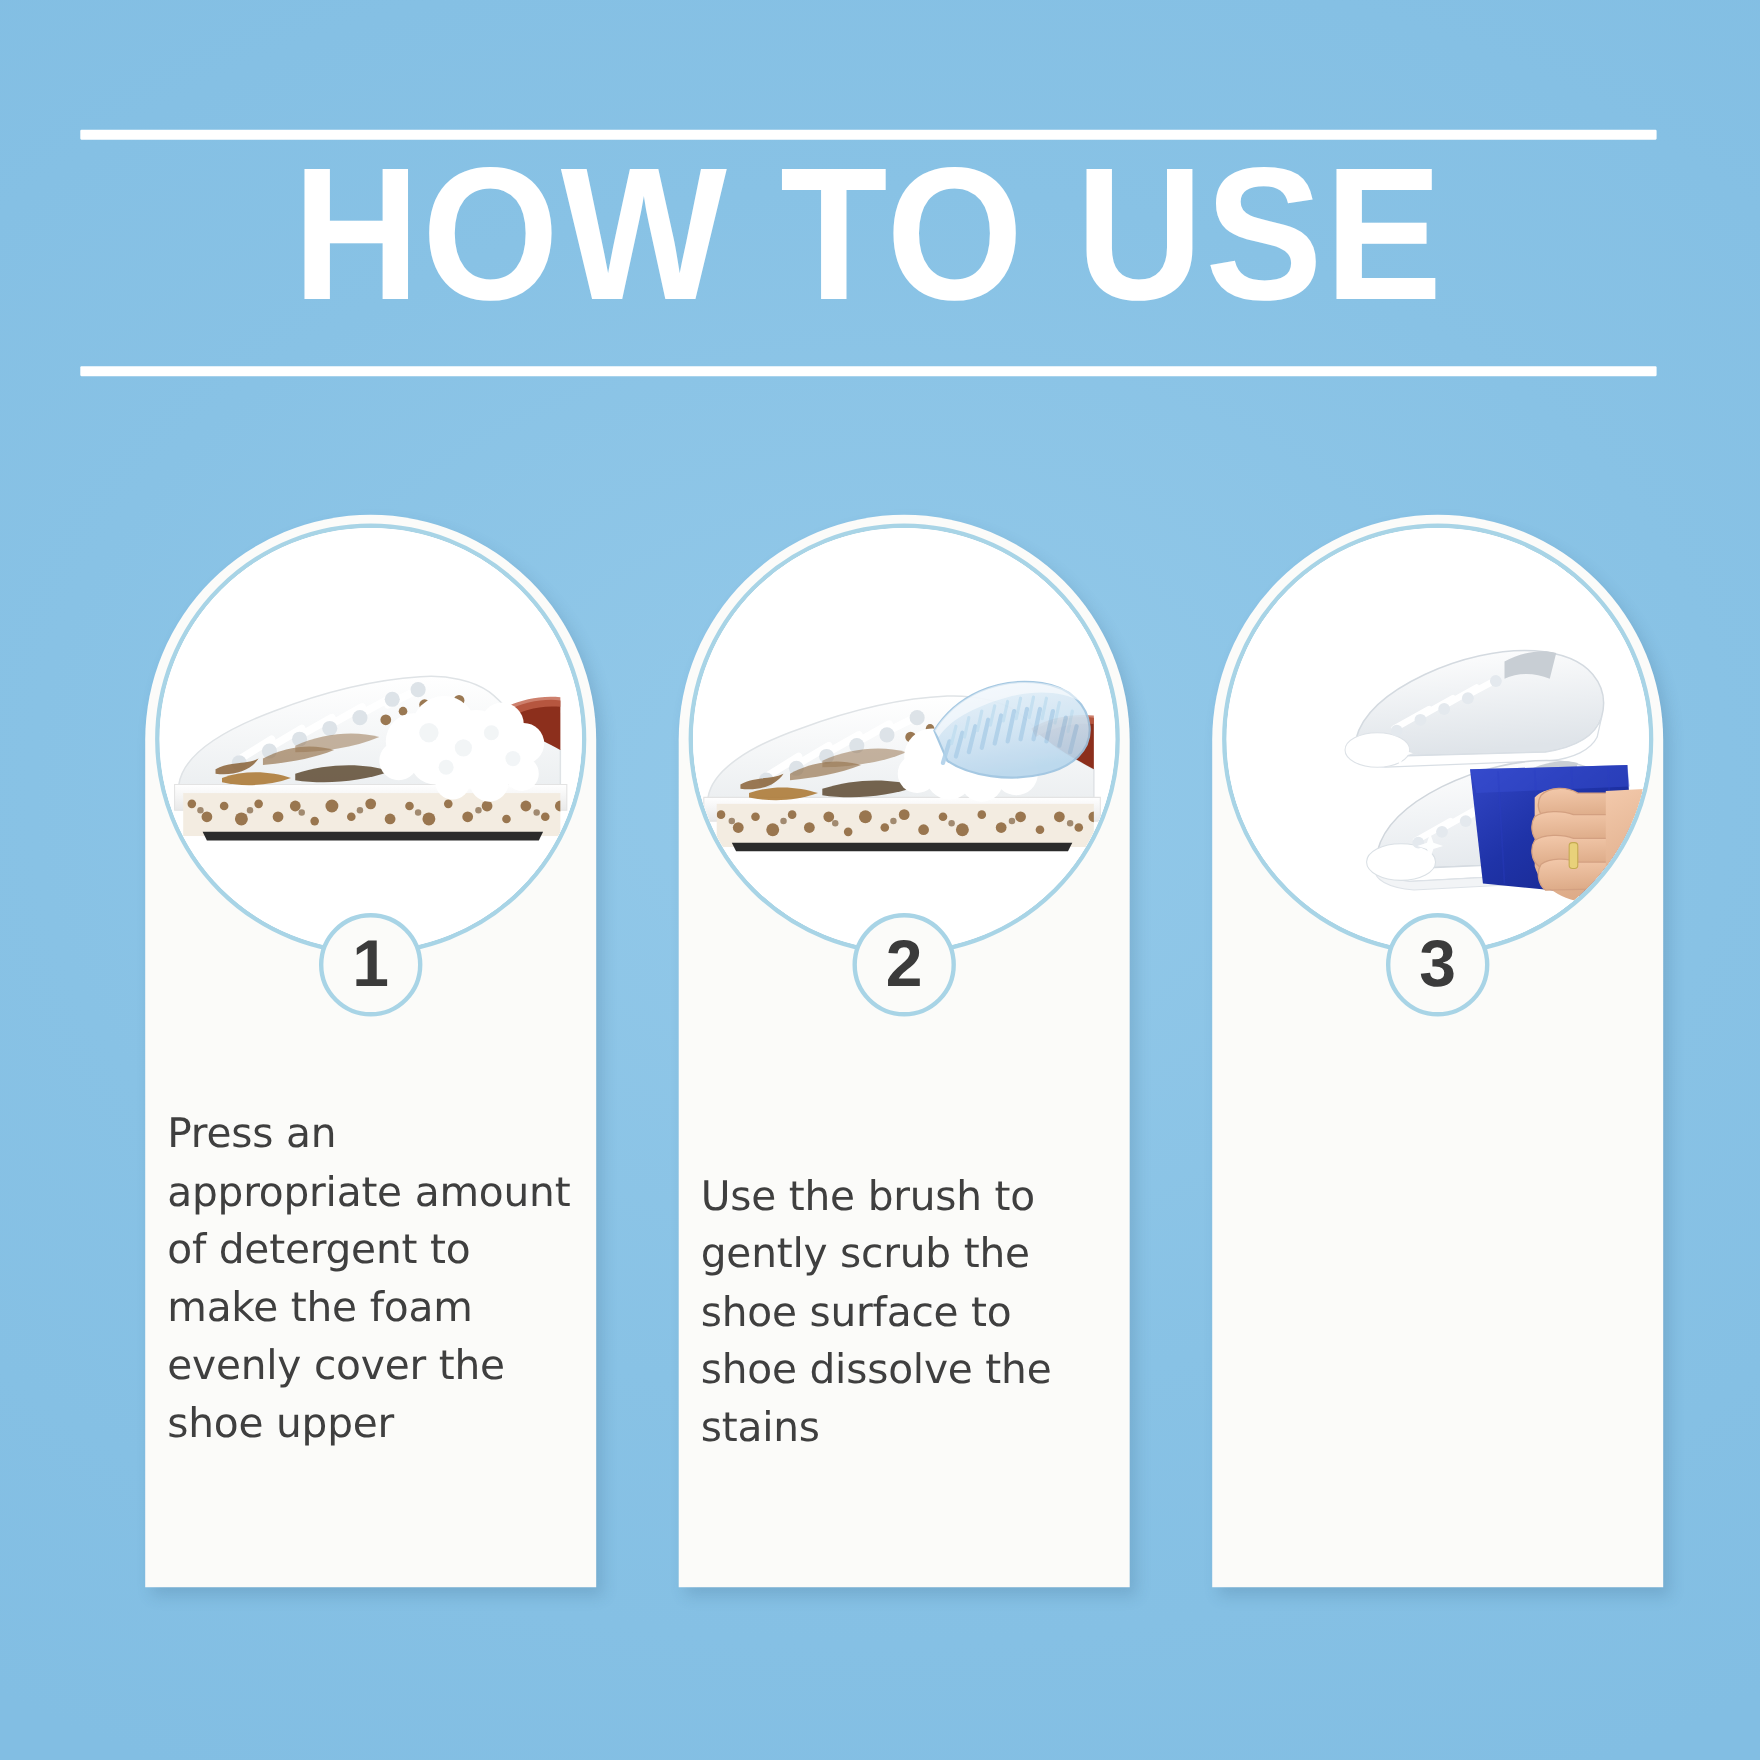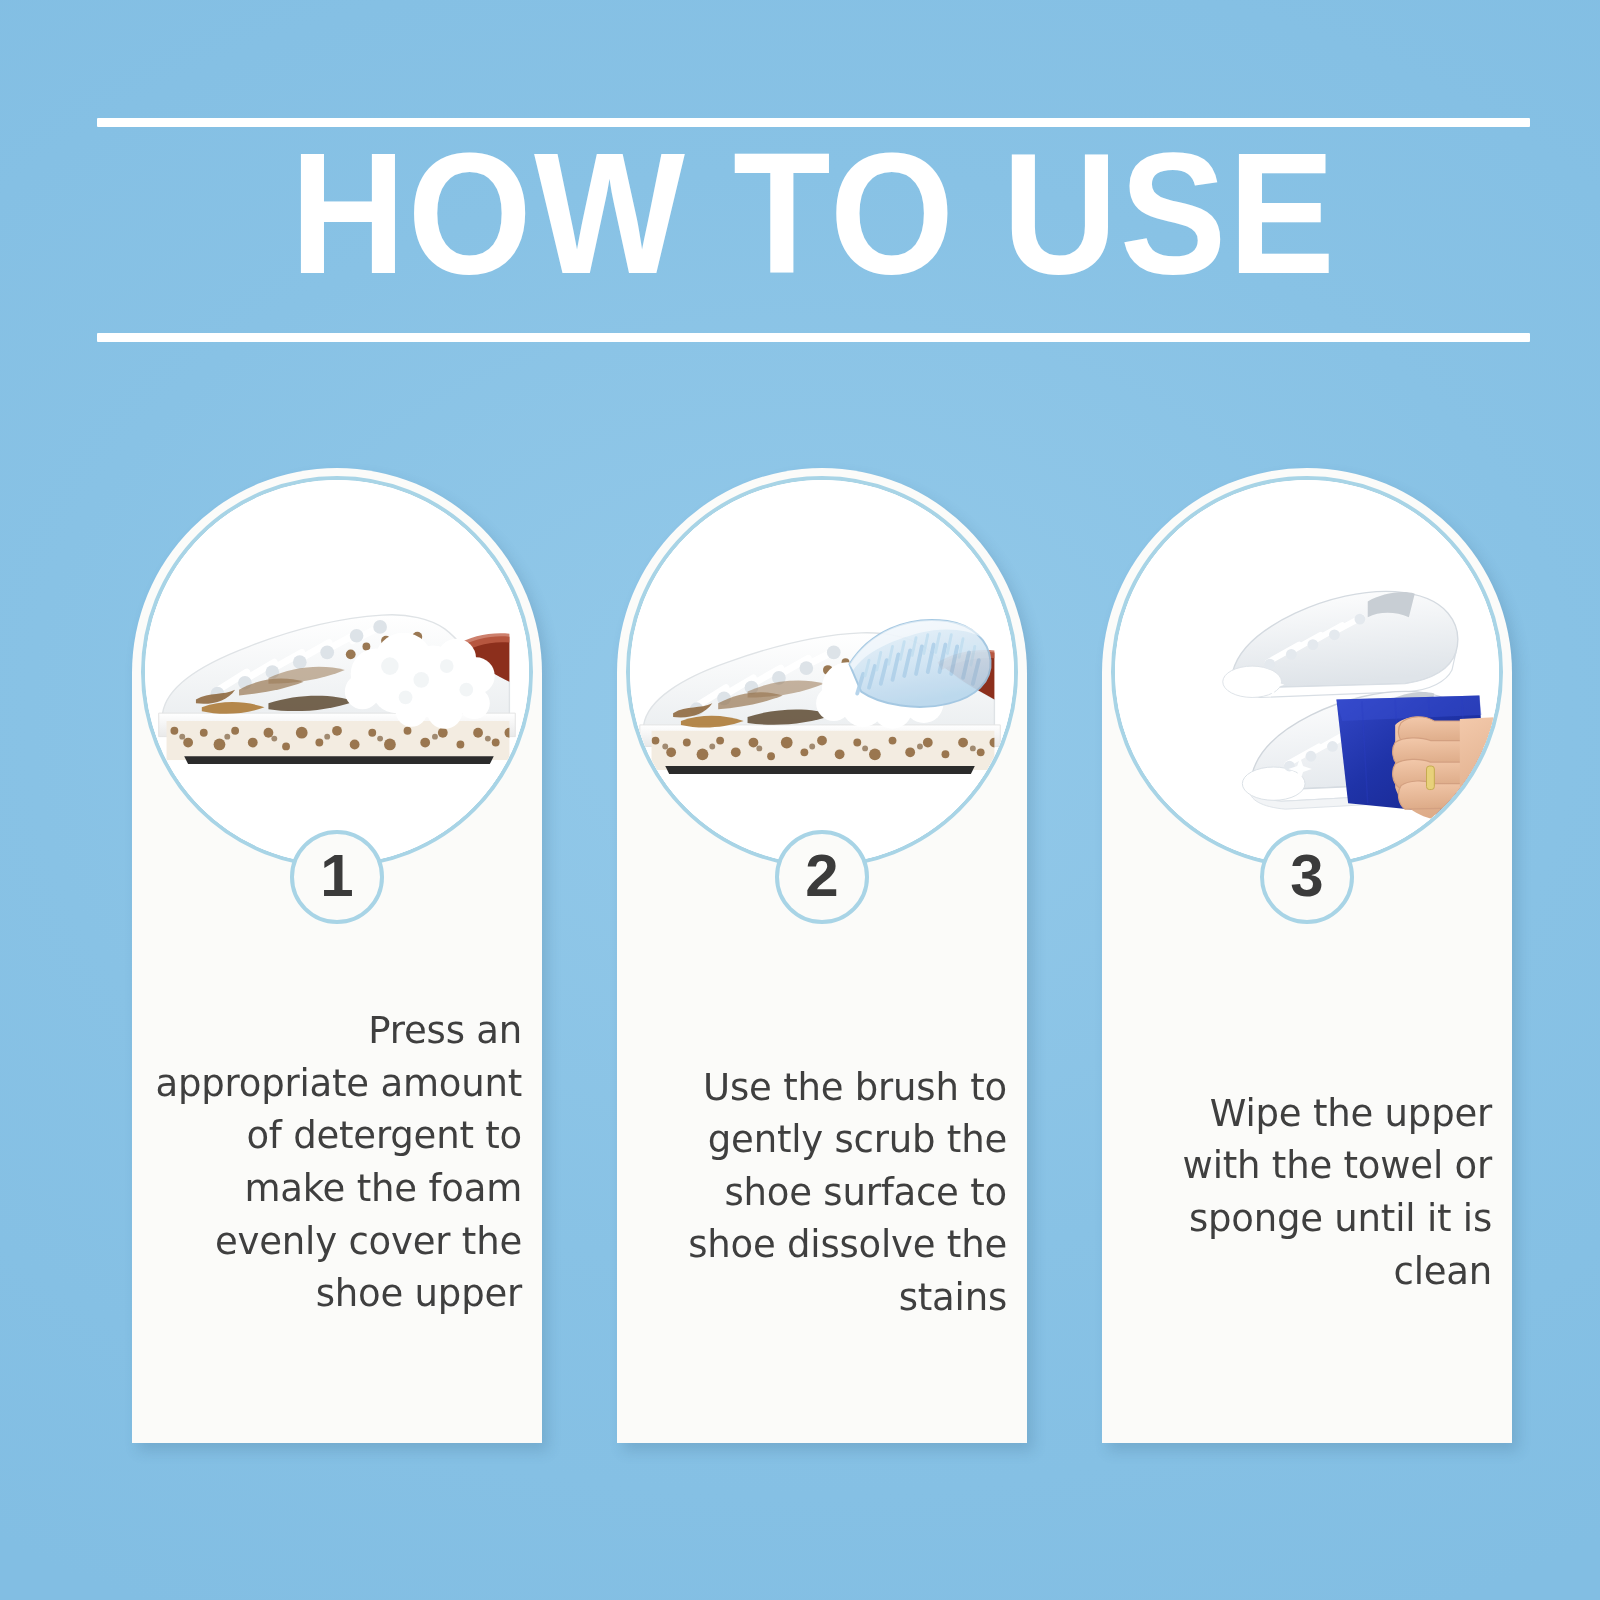--- a/index.html
+++ b/index.html
@@ -20,21 +20,21 @@
     width: 1600px;
     height: 1600px;
     background:
       radial-gradient(ellipse 1400px 1000px at 50% 45%, #93c9e9 0%, #88c2e5 55%, #82bee3 100%);
     overflow: hidden;
   }
 
   
   .header {
     position: absolute;
-    left: 97px;
+    left: 73px;
     top: 118px;
     width: 1433px;
     height: 224px;
   }
   .rule {
     position: absolute;
     left: 0;
     width: 100%;
     height: 9px;
     background: #ffffff;
@@ -135,21 +135,21 @@
   
   .caption {
     position: absolute;
     left: 20px;
     right: 20px;
     top: 560px;
     height: 330px;
     display: flex;
     align-items: center;
     justify-content: center;
-    text-align: right;
+    text-align: left;
     color: #3f3f3f;
     font-family: "DejaVu Sans", "Liberation Sans", sans-serif;
     font-weight: 400;
     font-size: 37px;
     line-height: 1.42;
     letter-spacing: -0.2px;
   }
   .card-1 .caption { top: 530px; }
   .card-2 .caption { top: 560px; }
   .card-3 .caption { top: 560px; }
@@ -549,17 +549,16 @@
               <rect x="318" y="292" width="8" height="24" rx="3" fill="#e8d17a" stroke="#c4aa50" stroke-width="1"></rect>
 
               <path d="M352 244 L392 242 L392 348 L352 346 Z" fill="url(#skin)"></path>
             </g>
           </svg>
         </div>
       </div>
       <div class="badge">
         <span class="badge-num">3</span>
       </div>
-      <div class="caption">Wipe the upper with the towel or sponge until it is clean</div>
     </div>
 
   </div>
 </div>
 
 </body></html>

